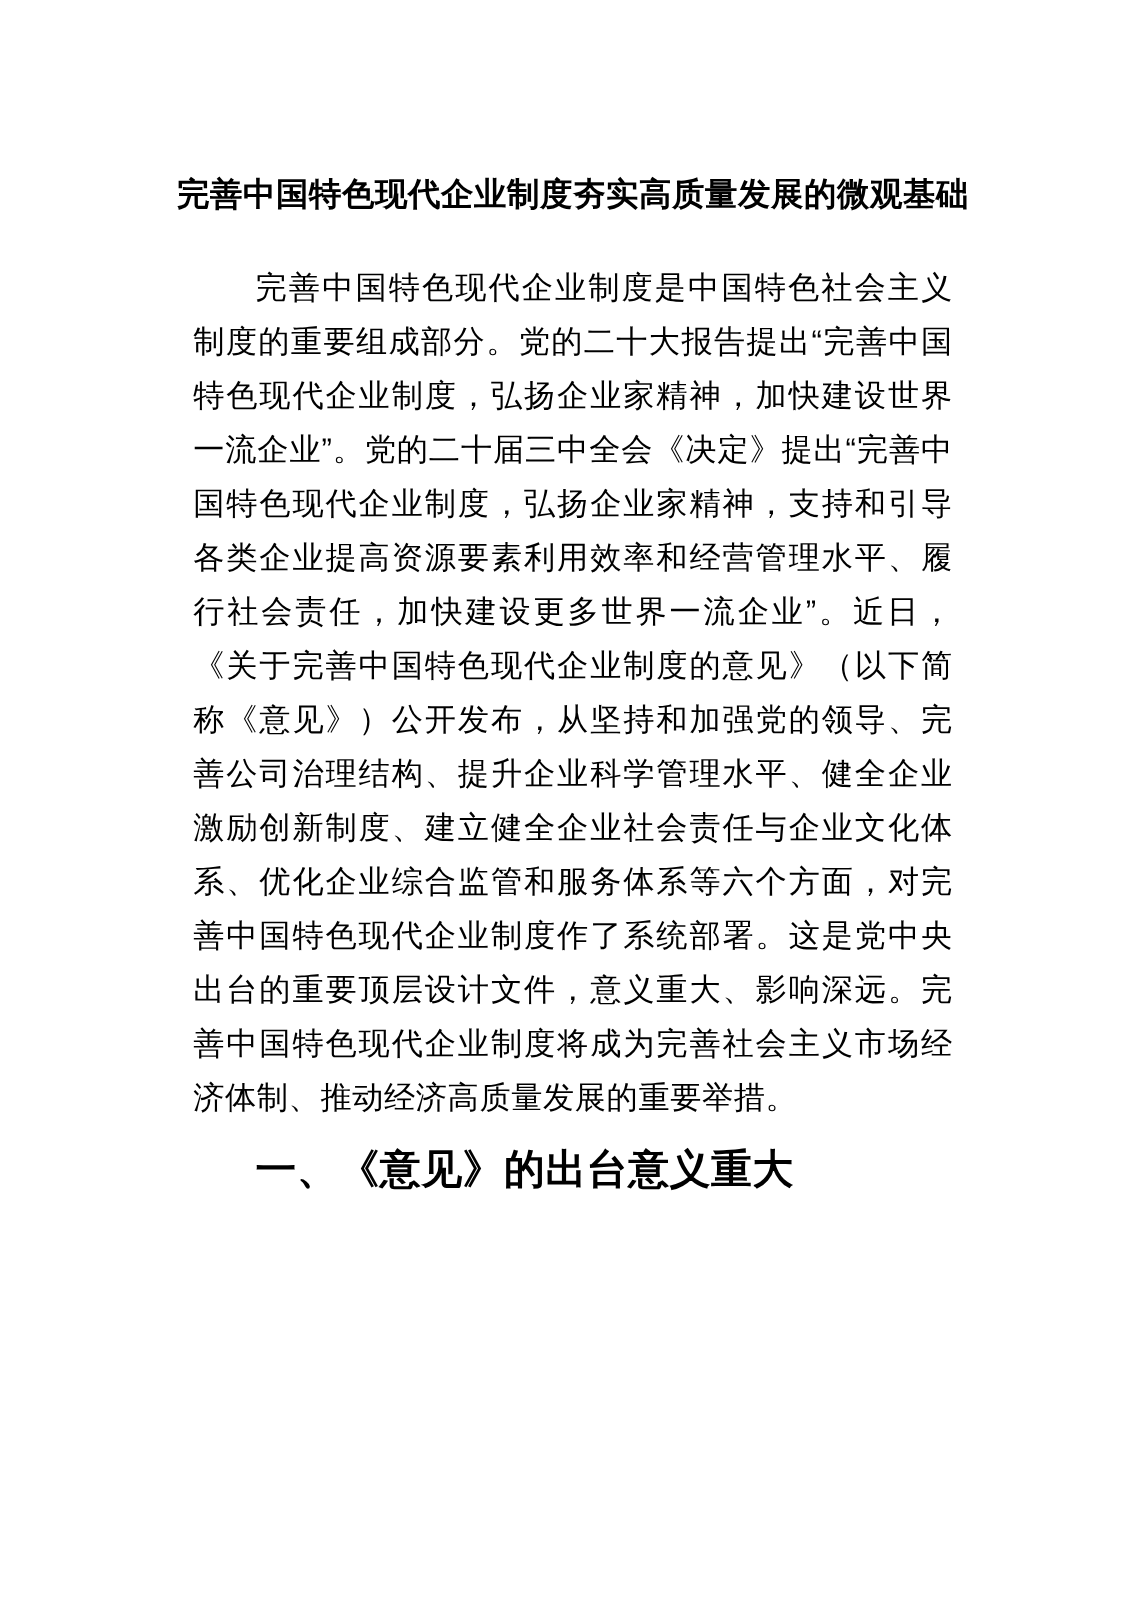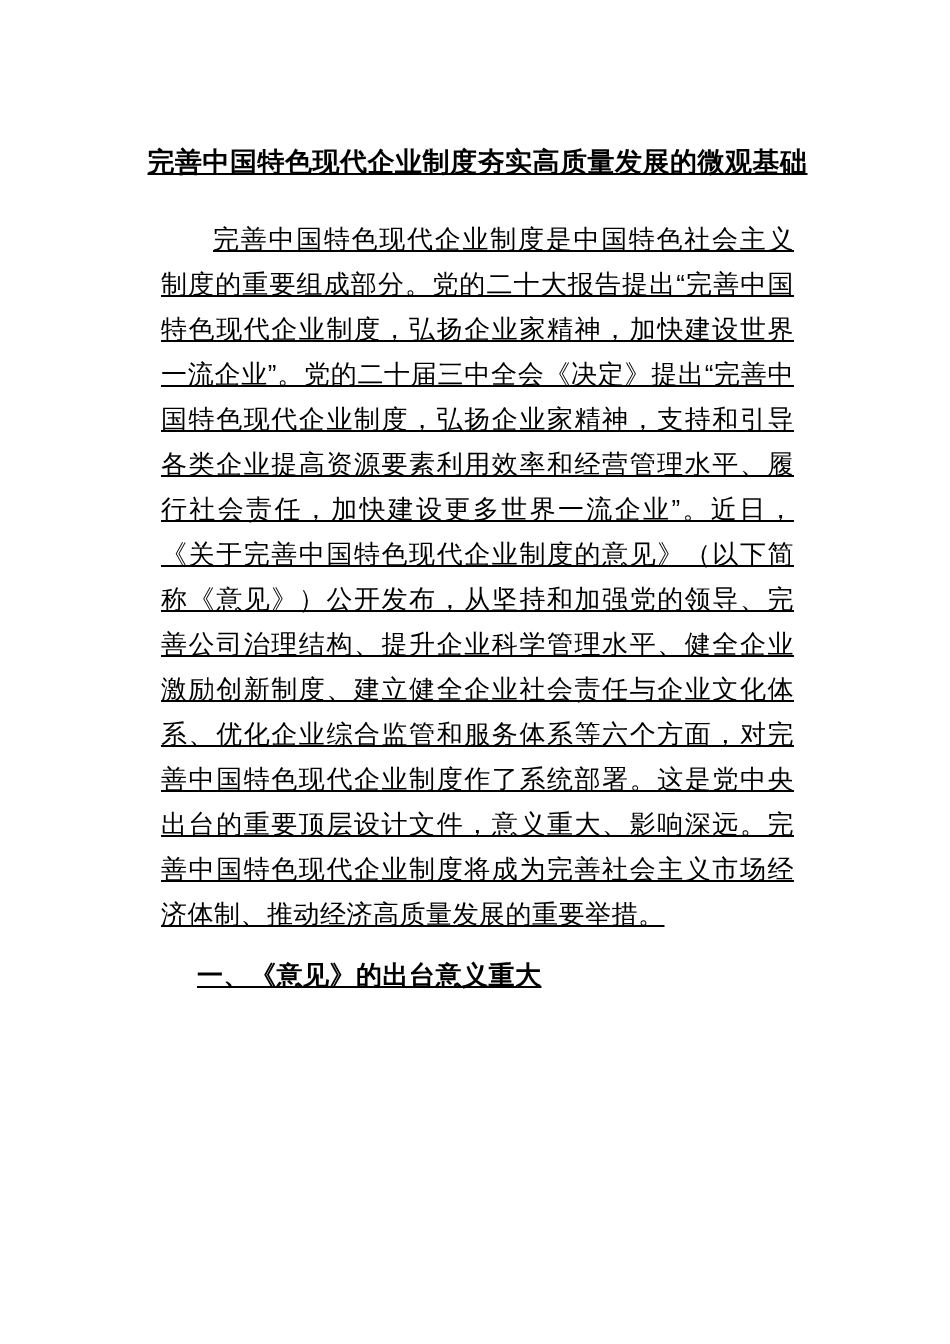--- a/index.html
+++ b/index.html
@@ -10,42 +10,41 @@
   .page {
     position: relative;
     width: 950px;
     height: 1344px;
     background: #ffffff;
     box-sizing: border-box;
     padding: 140px 140px 0 145px;
     font-family: "Liberation Sans", "DejaVu Sans", sans-serif;
     color: #000000;
     overflow: hidden;
-    text-decoration: underline;
   }
   .doc-title {
     margin: 0 0 32px 0;
     font-size: 27px;
     font-weight: bold;
     line-height: 45px;
     text-align: center;
     letter-spacing: 0.5px;
   }
   .body-para {
     margin: 16px;
     font-size: 26px;
     font-weight: normal;
     line-height: 45px;
     text-align: justify;
     text-indent: 2em;
     letter-spacing: 0.5px;
   }
   .section-heading {
     margin: 0;
-    font-size: 26px;
+    font-size: 34px;
     font-weight: bold;
     line-height: 45px;
     text-indent: 2em;
     text-align: left;
     letter-spacing: 0.5px;
   }
 </style>
 </head>
 <body>
 

